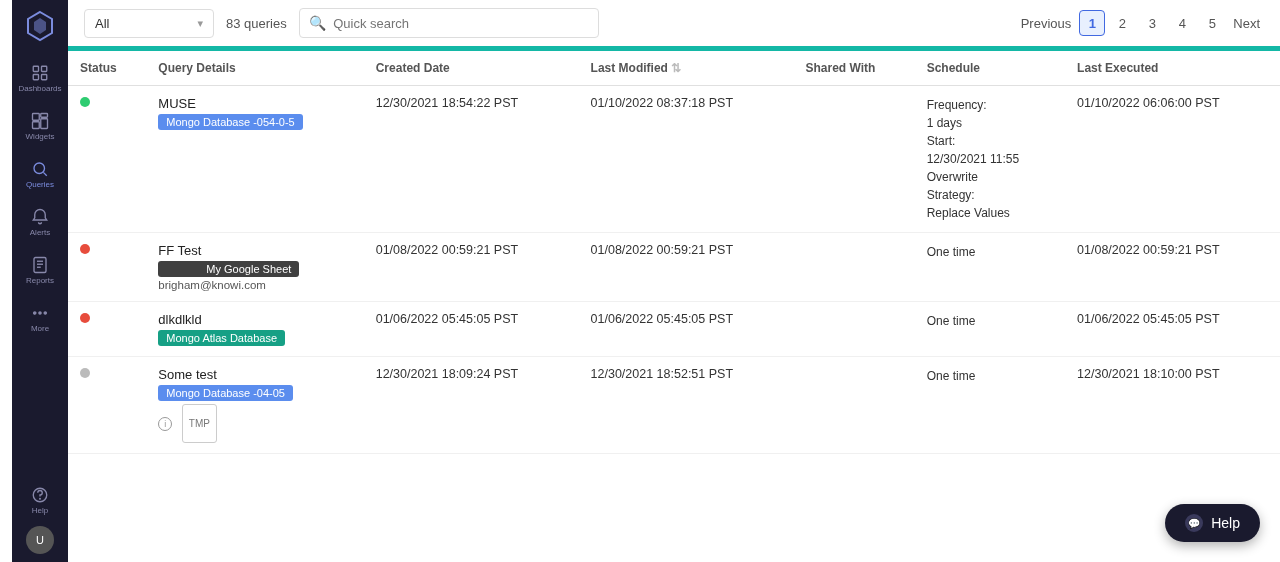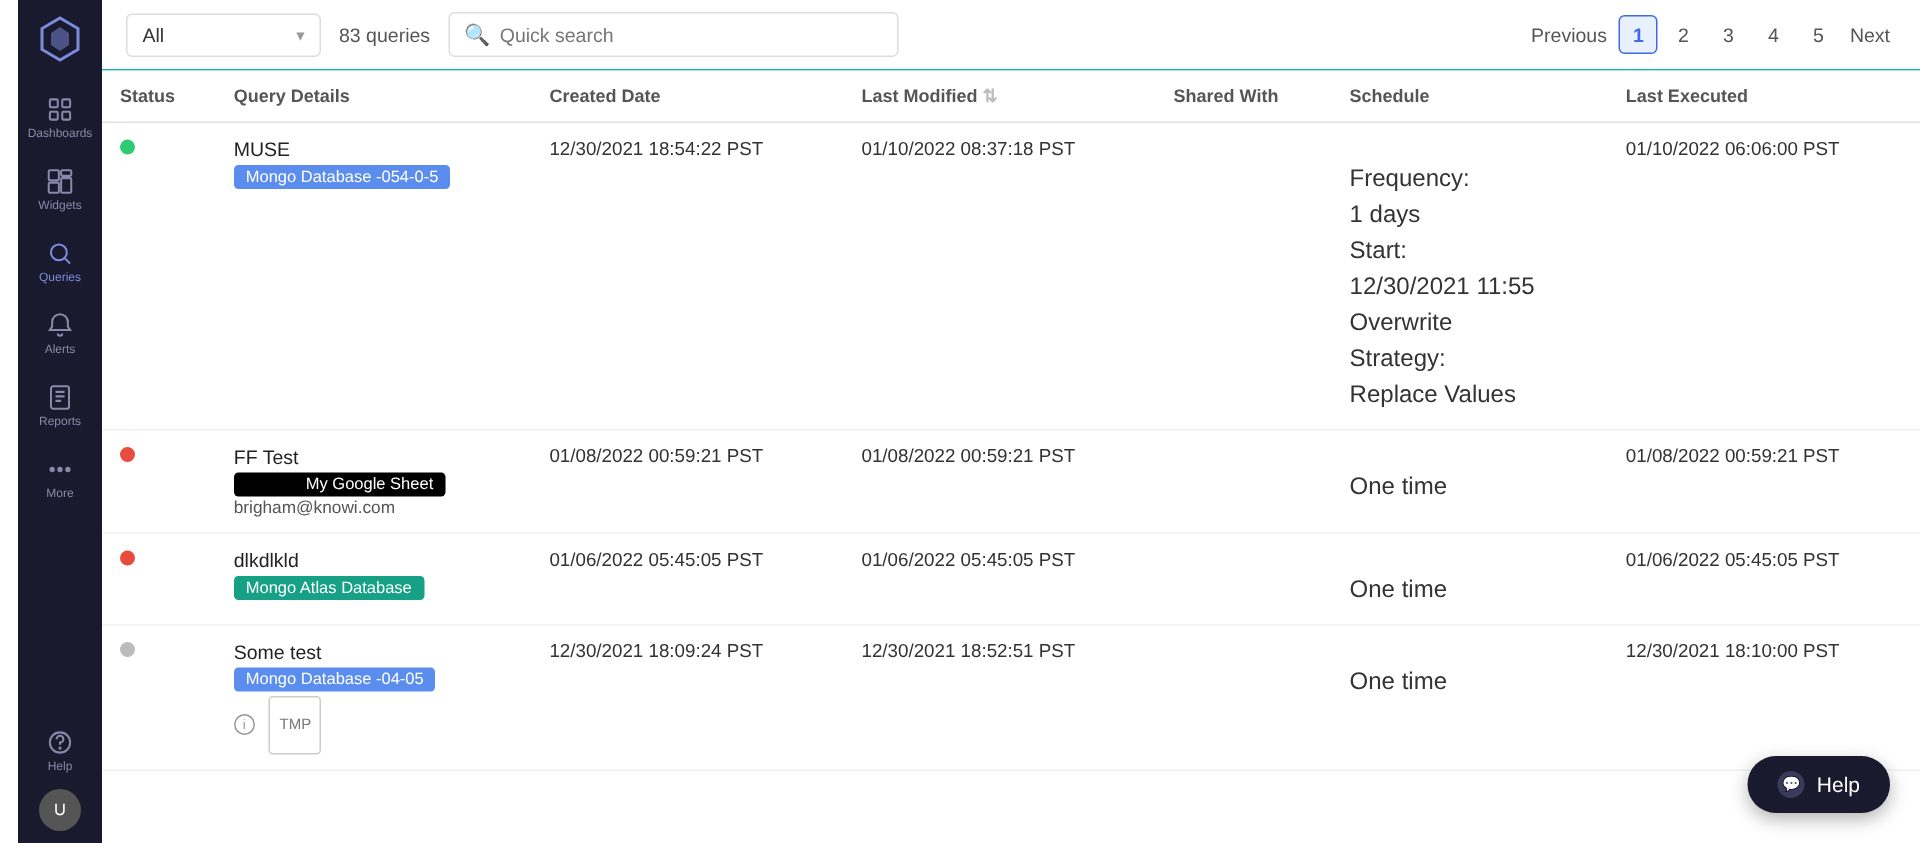--- a/index.html
+++ b/index.html
@@ -45,21 +45,21 @@
       flex-direction: column;
       overflow: hidden;
       background: #fff;
     }
 
     
     .toolbar {
       display: flex;
       align-items: center;
       padding: 8px 16px;
-      border-bottom: 1px solid #14b8a6;
+      border-bottom: 5px solid #14b8a6;
       gap: 12px;
       background: #fff;
     }
     .filter-select {
       display: flex;
       align-items: center;
       border: 1px solid #ddd;
       border-radius: 4px;
       padding: 6px 10px;
       cursor: pointer;
@@ -137,26 +137,26 @@
     .query-name { font-weight: 500; font-size: 13px; color: #222; }
     .badge {
       display: inline-block;
       padding: 2px 8px;
       border-radius: 3px;
       font-size: 11px;
       color: #fff;
       margin-top: 3px;
     }
     .badge-blue { background: #5b8dee; }
-    .badge-green { background: #000000; padding-left: 48px; }
+    .badge-green { background: #404040; padding-left: 48px; }
     .badge-teal { background: #16a085; }
 
     .shared-email { font-size: 11.5px; color: #555; margin-top: 2px; }
 
-    .schedule-detail { font-size: 16px; color: #333; line-height: 1.5; margin-top: 16px; }
+    .schedule-detail { font-size: 12px; color: #333; line-height: 1.5; }
 
     .tag-tmp {
       display: inline-block;
       padding: 13px 6px;
       border: 1px solid #ccc;
       border-radius: 3px;
       font-size: 10px;
       color: #777;
       margin-left: 4px;
     }

